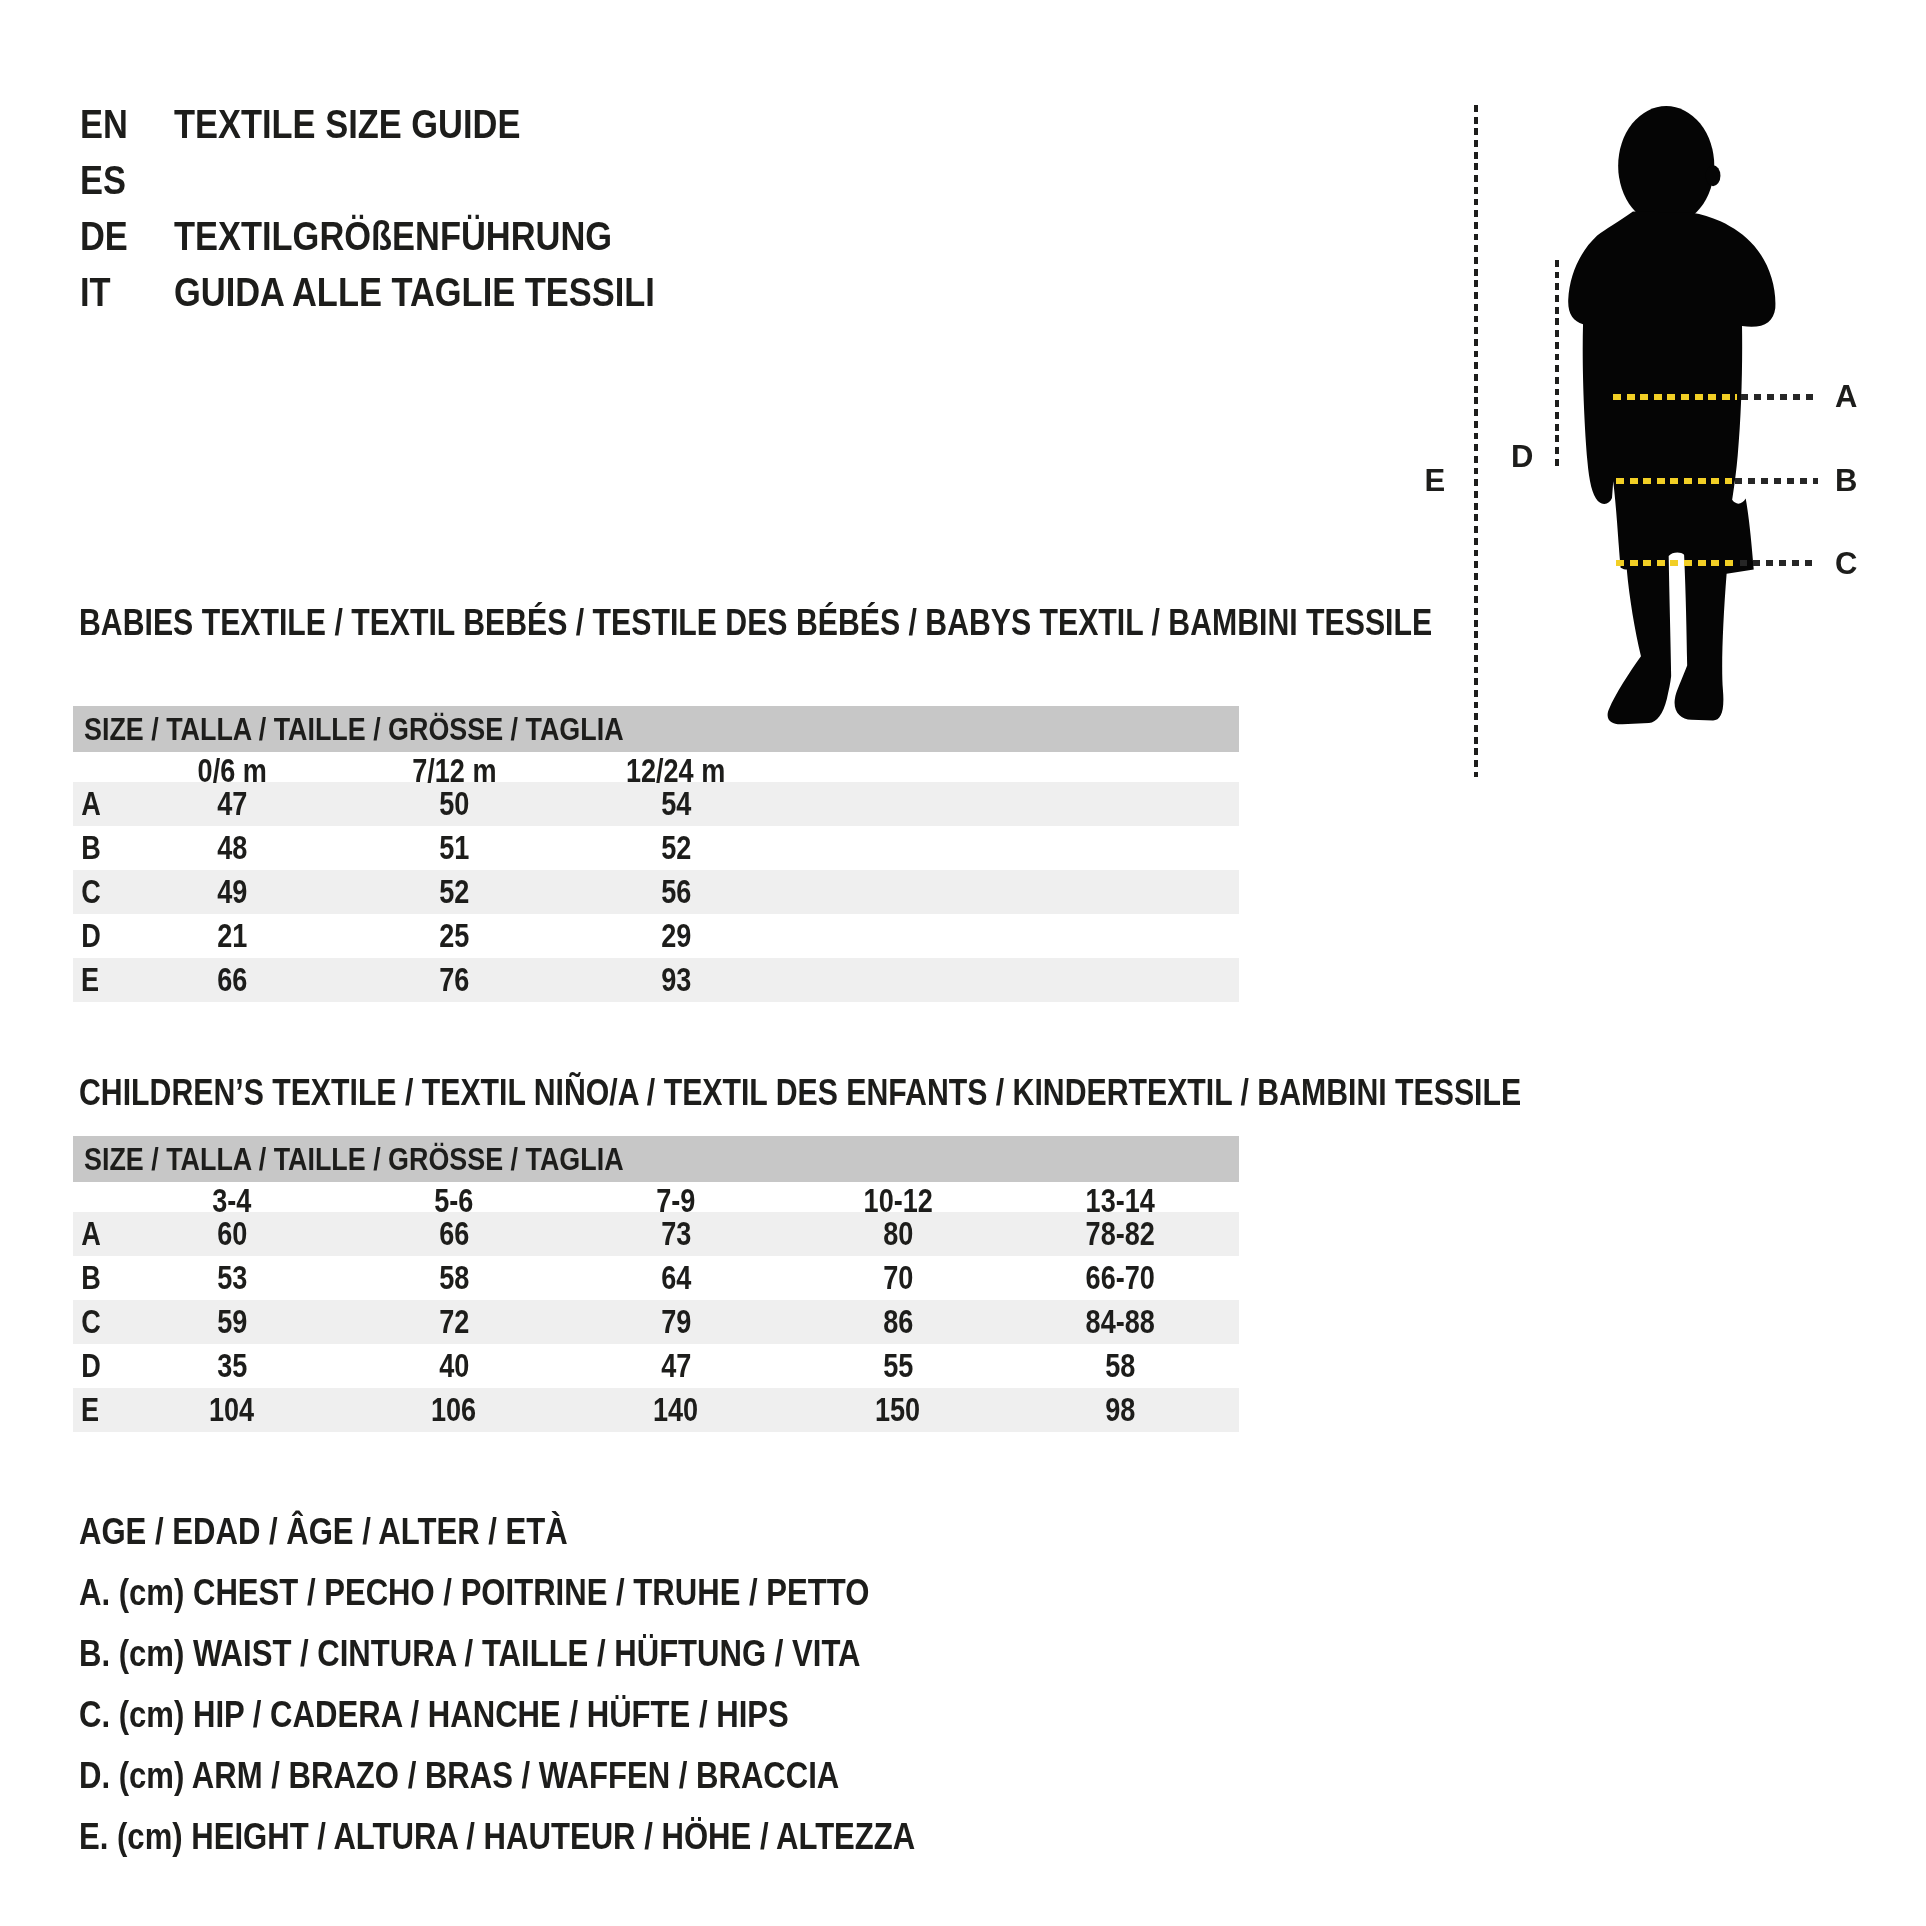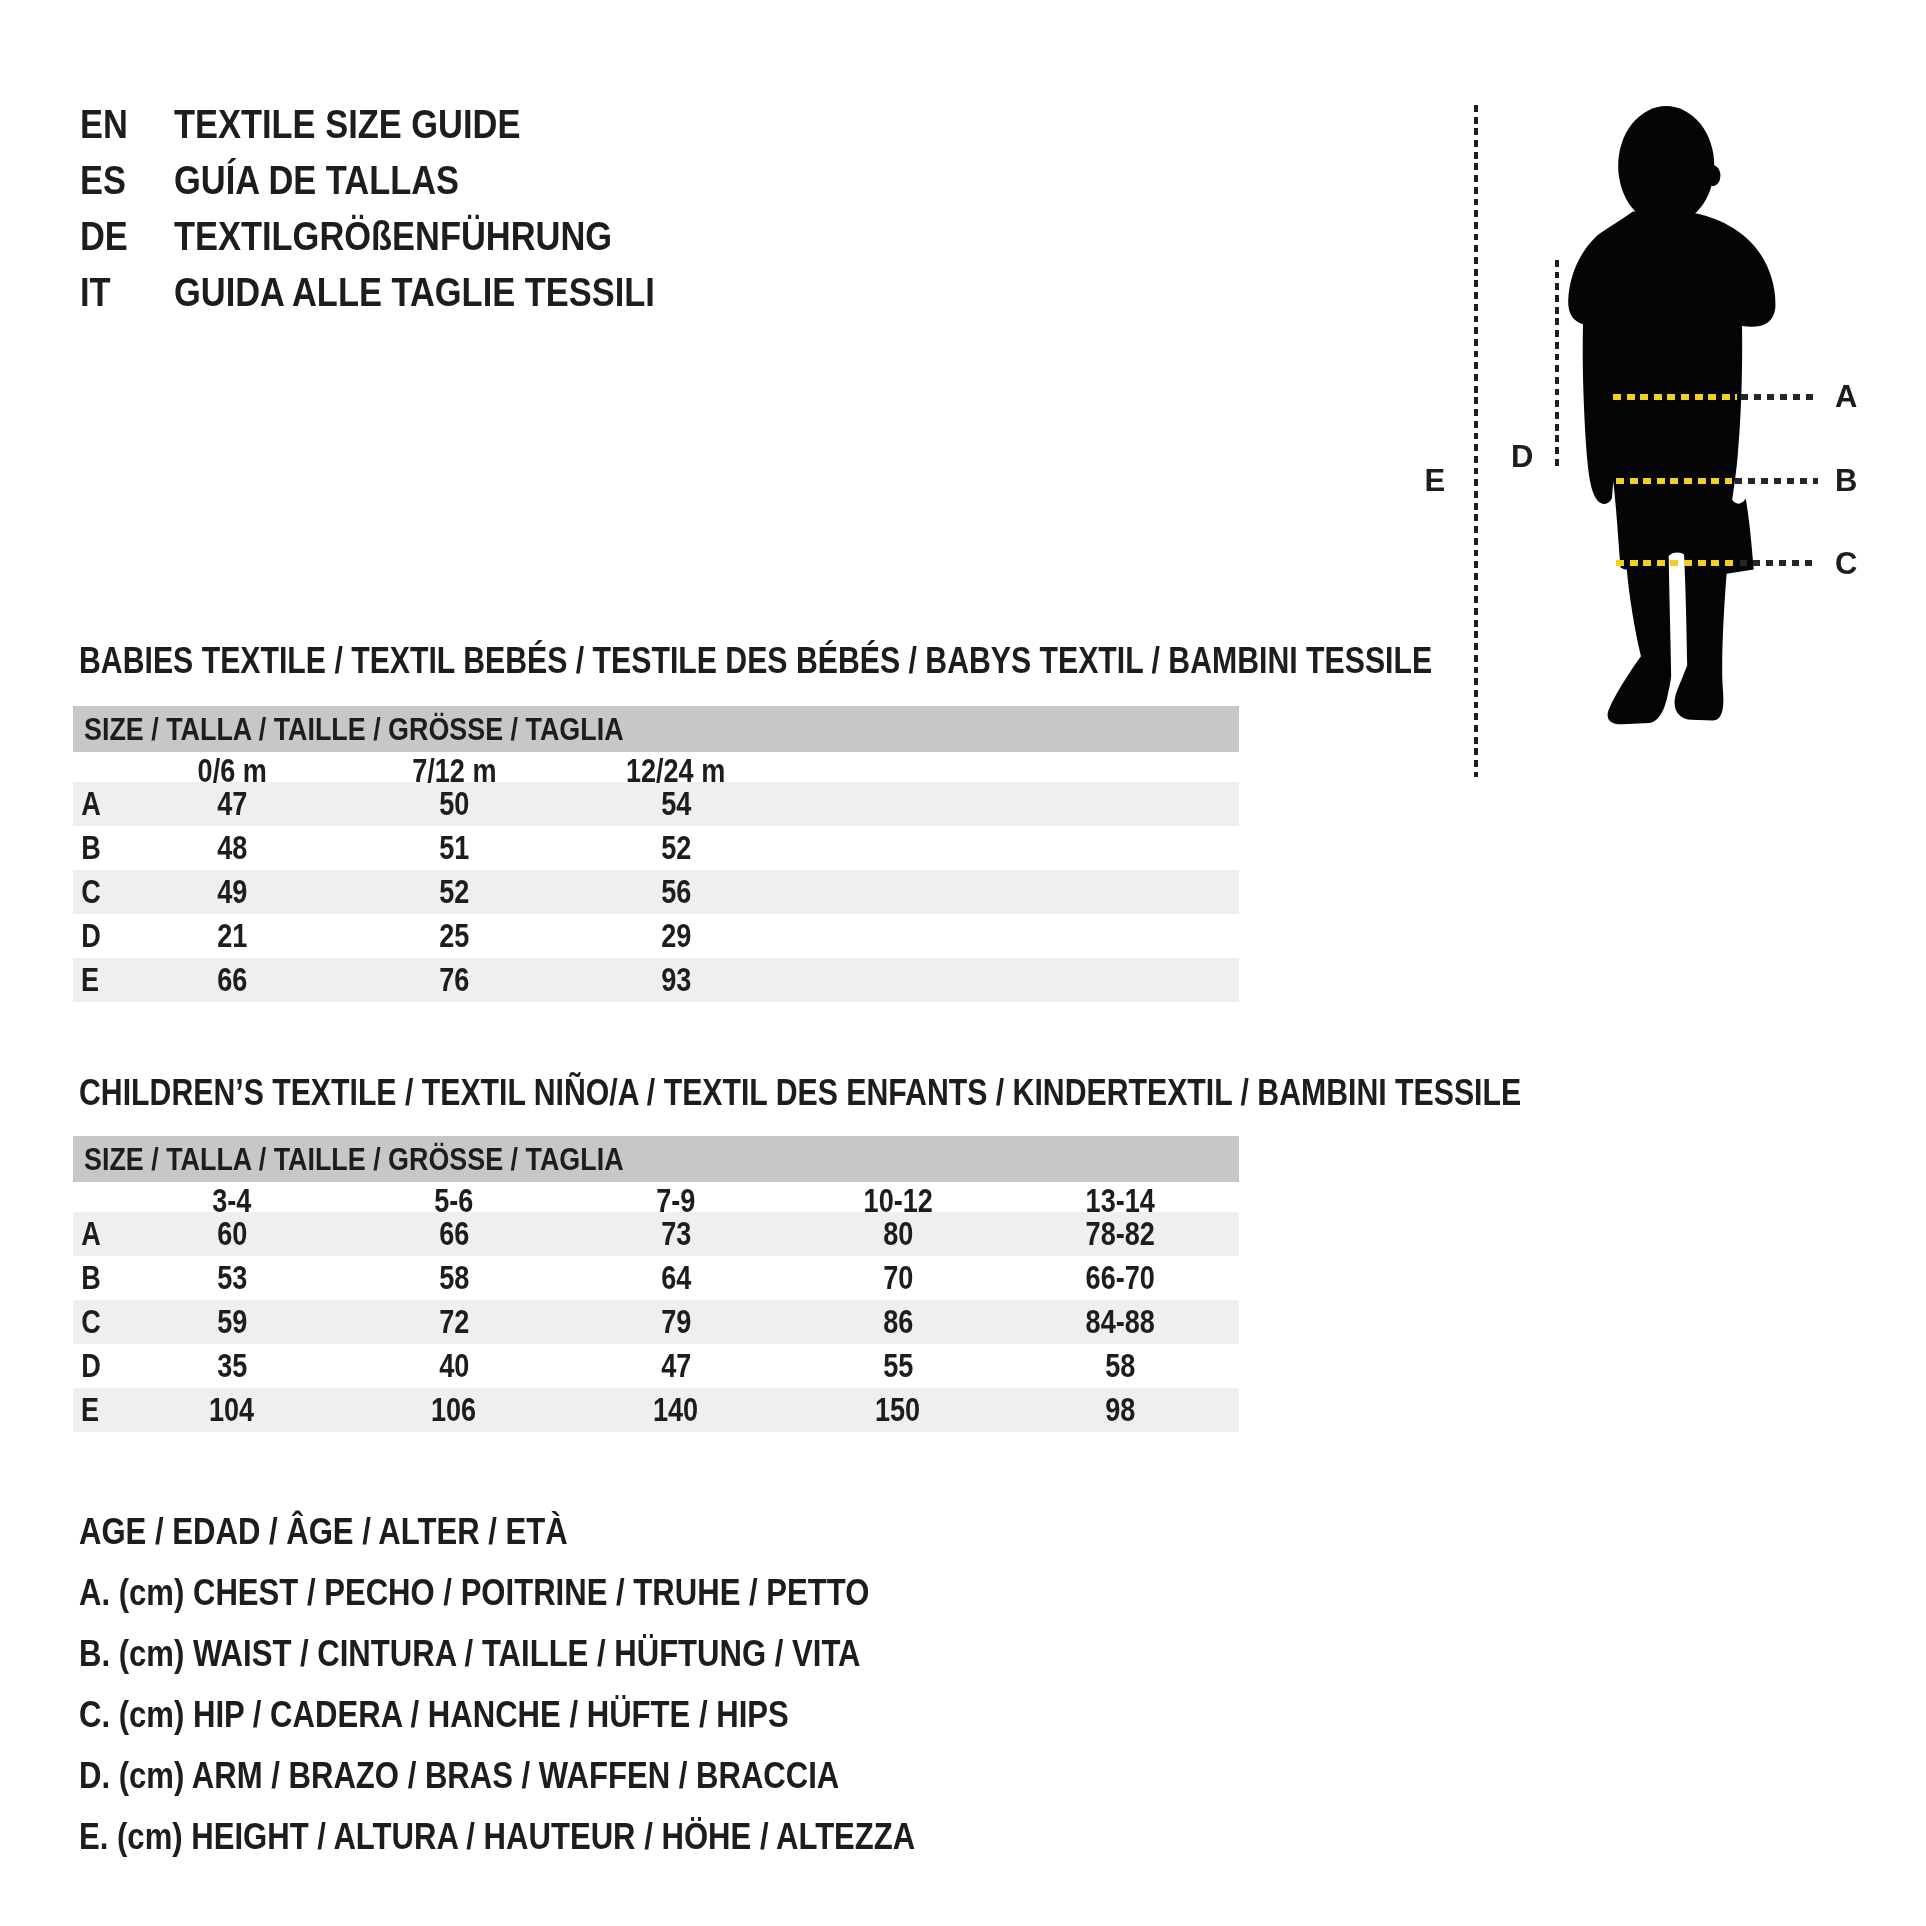--- a/index.html
+++ b/index.html
@@ -40,21 +40,21 @@
   #line-a-y { left: 202px; top: 308px; width: 124px; }
   #line-a-k { left: 330px; top: 308px; width: 76px; }
   #line-b-y { left: 205px; top: 392px; width: 116px; }
   #line-b-k { left: 324px; top: 392px; width: 83px; }
   #line-c-y { left: 205px; top: 474px; width: 121px; }
   #line-c-k { left: 329px; top: 474px; width: 78px; }
   #silhouette { position: absolute; left: 148px; top: 17px; }
 
   
   .section-title { position: absolute; left: 79px; font-size: 36px; line-height: 36px; }
-  #babies-title   { top: 643px; }
+  #babies-title   { top: 605px; }
   #children-title { top: 1075px; }
 
   .tblock { position: absolute; left: 73px; width: 1166px; }
   #babies-table   { top: 706px; }
   #children-table { top: 1136px; }
 
   .size-bar { height: 46px; background: #c7c7c7; display: flex; align-items: center;
               padding-left: 11px; box-sizing: border-box; font-size: 32px; }
   .hdr-row, .data-row { display: grid; align-items: center; }
   .cols3 { grid-template-columns: 48px repeat(3, 222px); }
@@ -74,21 +74,20 @@
 
 <div class="page">
 
   <div id="lang-rows">
       <div class="lang-row">
         <span class="code"><span class="cnd">EN</span></span>
         <span><span class="cnd">TEXTILE SIZE GUIDE</span></span>
       </div>
       <div class="lang-row">
         <span class="code"><span class="cnd">ES</span></span>
-        <span><span class="cnd">GUÍA DE TALLAS</span></span>
       </div>
       <div class="lang-row">
         <span class="code"><span class="cnd">DE</span></span>
         <span><span class="cnd">TEXTILGRÖßENFÜHRUNG</span></span>
       </div>
       <div class="lang-row">
         <span class="code"><span class="cnd">IT</span></span>
         <span><span class="cnd">GUIDA ALLE TAGLIE TESSILI</span></span>
       </div>
     </div>

